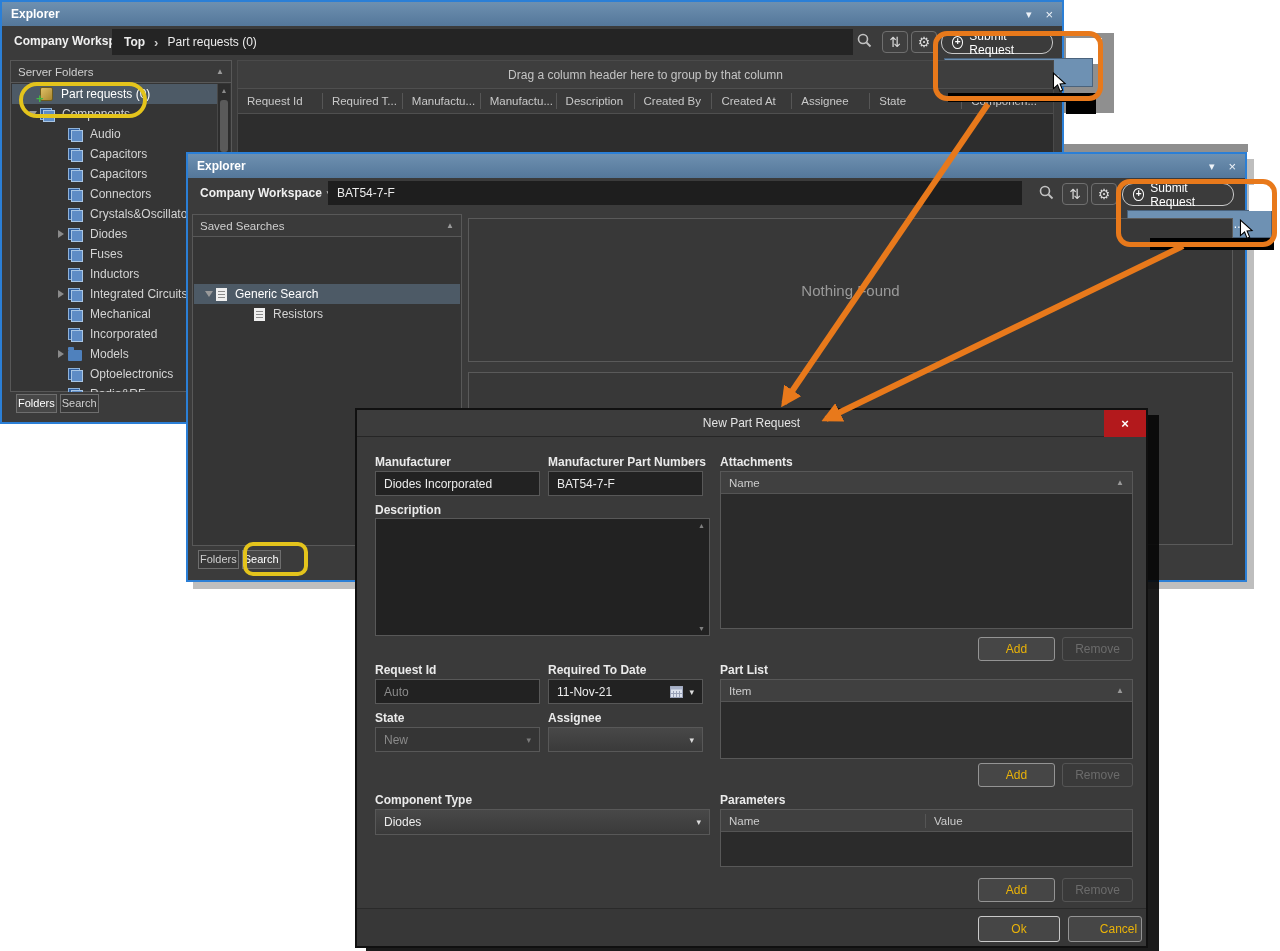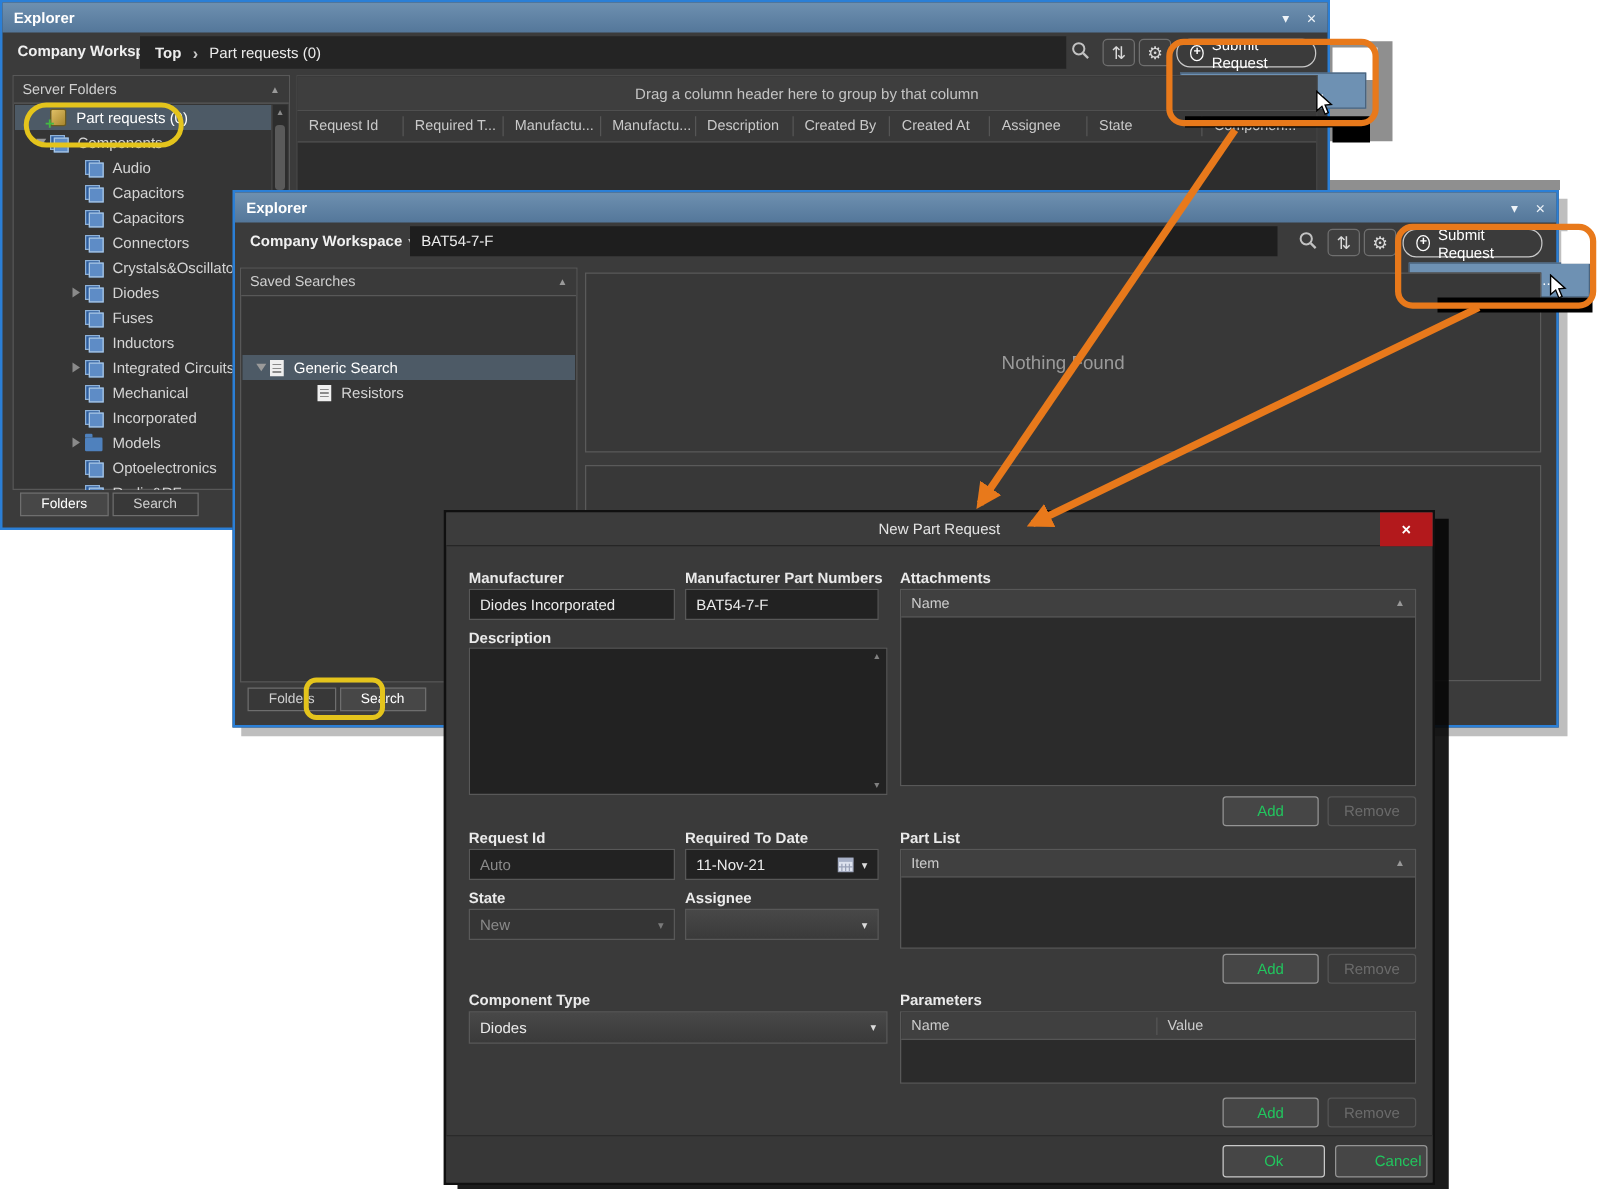--- a/index.html
+++ b/index.html
@@ -28,21 +28,21 @@
 .ic-lib{width:15px;height:13px;position:relative;flex:0 0 15px;margin-right:7px;}
 .ic-lib:before{content:"";position:absolute;left:0;top:0;width:10px;height:10px;background:#2f5e9e;border:1px solid #8fb2d8;}
 .ic-lib:after{content:"";position:absolute;left:3px;top:2px;width:10px;height:10px;background:#5e8cc6;border:1px solid #a9c6e4;}
 .ic-pr{width:13px;height:14px;flex:0 0 13px;margin-right:8px;background:linear-gradient(135deg,#e0c066,#a8862e);border:1px solid #6b5a1e;border-radius:2px;position:relative;}
 .ic-pr:after{content:"+";position:absolute;left:-5px;bottom:-6px;color:#44b944;font-weight:bold;font-size:13px;}
 .ic-fold{width:14px;height:11px;background:#4f81bd;border-radius:1px;position:relative;flex:0 0 14px;margin-right:8px;margin-top:2px;}
 .ic-fold:before{content:"";position:absolute;left:0;top:-3px;width:6px;height:3px;background:#4f81bd;border-radius:1px 1px 0 0;}
 .ic-doc{width:11px;height:13px;background:#efefef;flex:0 0 11px;margin-right:8px;position:relative;}
 .ic-doc:before{content:"";position:absolute;left:2px;top:3px;right:2px;height:8px;background:repeating-linear-gradient(#8a8a8a 0 1px,transparent 1px 3px);}
 .tabbar{position:absolute;display:flex;gap:3px;}
-.tab{border:1px solid #6e6e6e;background:#383838;color:#cfcfcf;font-size:11px;padding:2px 16px 3px;}
+.tab{border:1px solid #6e6e6e;background:#383838;color:#cfcfcf;font-size:11px;padding:2px 1px 3px;}
 .tab.on{background:#474747;color:#fff;}
 .sbar{position:absolute;background:#2d2d2d;border-left:1px solid #484848;}
 .sbar .sarr{display:block;text-align:center;color:#8a8a8a;font-size:7px;padding-top:3px;}
 .sthumb{position:absolute;left:2px;right:2px;background:#5a5a5a;border-radius:3px;}
 
 
 #win1{left:0;top:6;width:1064px;height:424px;z-index:10;}
 #w1-row{position:absolute;left:0;top:27px;width:100%;height:28px;}
 #w1-ws{position:absolute;left:12px;top:5px;}
 #w1-bc{position:absolute;left:110px;top:0;width:741px;height:26px;background:#242424;display:flex;align-items:center;padding:0 12px;font-size:12px;color:#ececec;}
@@ -91,21 +91,21 @@
 .dlbl{position:absolute;font-size:12px;font-weight:bold;color:#eaeaea;white-space:nowrap;}
 .inp{position:absolute;background:#222;border:1px solid #585858;color:#ececec;font-size:12px;display:flex;align-items:center;padding:0 8px;}
 .inp .ph{color:#8a8a8a;}
 .ddl{position:absolute;background:linear-gradient(#484848,#3a3a3a);border:1px solid #585858;color:#ececec;font-size:12px;display:flex;align-items:center;padding:0 8px;}
 .ddl .arr{margin-left:auto;color:#dcdcdc;font-size:9px;}
 .ddl.dis{background:#353535;color:#8a8a8a;}
 .ddl.dis .arr{color:#7a7a7a;}
 .tbl{position:absolute;background:#2b2b2b;border:1px solid #585858;}
 .tblh{height:22px;background:#404040;border-bottom:1px solid #555;color:#cccccc;font-size:11.5px;display:flex;align-items:center;padding:0 8px;}
 .sorta{margin-left:auto;color:#999;font-size:8px;}
-.abtn{position:absolute;height:24px;background:#464646;border:1px solid #949494;border-radius:3px;color:#22c55e;font-size:12px;display:flex;align-items:center;justify-content:center;}
+.abtn{position:absolute;height:24px;background:#464646;border:1px solid #949494;border-radius:3px;color:#eab308;font-size:12px;display:flex;align-items:center;justify-content:center;}
 .abtn.dis{background:#3a3a3a;border-color:#555;color:#6b6b6b;}
 #dlg-ok{border-color:#c9c9c9;}
 #dlg-foot{position:absolute;left:0;right:0;top:498px;bottom:0;background:#373737;border-top:1px solid #2a2a2a;}
 .scrArr{position:absolute;color:#808080;font-size:7px;}
 
 
 .oring{position:absolute;border:5px solid #e8791b;border-radius:14px;z-index:40;}
 .yring{position:absolute;border:4px solid #e4c41c;z-index:40;}
 .shadowrect{position:absolute;}
 #arrows{position:absolute;left:0;top:0;width:1280px;height:951px;z-index:42;pointer-events:none;}

